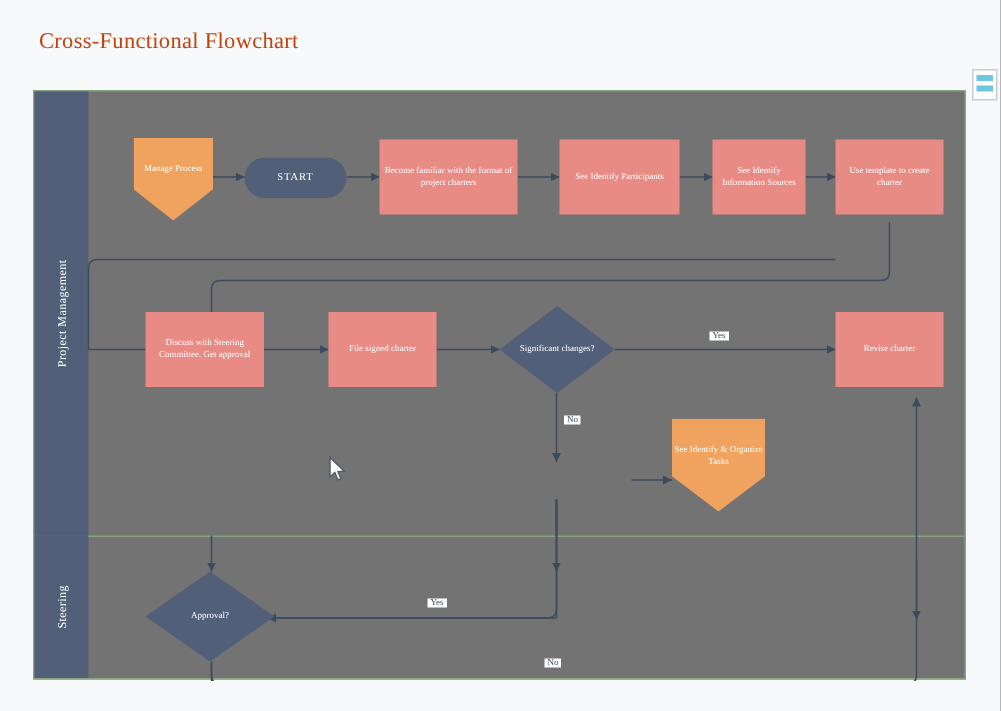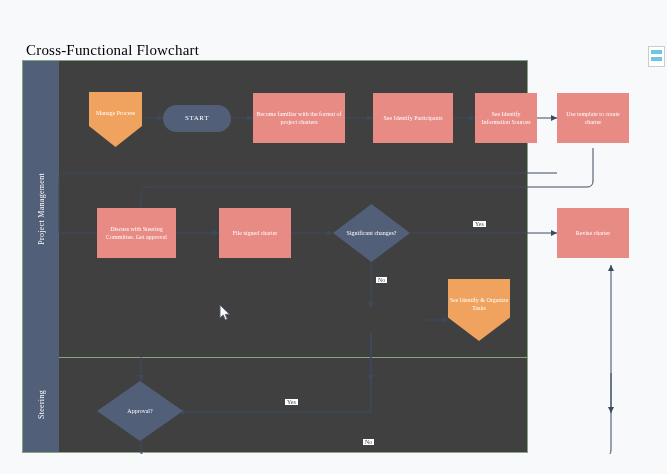--- a/index.html
+++ b/index.html
@@ -12,25 +12,24 @@
     background: #f7f9fb;
     font-family: "Liberation Serif", "DejaVu Serif", serif;
     overflow: hidden;
     position: relative;
   }
   #page-title {
     position: absolute;
     left: 26px;
     top: 20px;
     font-size: 15px;
-    color: #000000;
+    color: #c2410c;
     font-family: "Liberation Serif", "DejaVu Serif", serif;
     letter-spacing: 0.2px;
     white-space: nowrap;
-    margin-top: 22px;
   }
   #panel-icon {
     position: absolute;
     right: 2px;
     top: 46px;
     width: 17px;
     height: 21px;
     background: #ffffff;
     border: 1px solid #c9ccd1;
     box-sizing: border-box;
@@ -38,23 +37,23 @@
   }
   #panel-icon .bar {
     height: 4px;
     background: #6fc6e0;
     margin-bottom: 3px;
   }
   #diagram {
     position: absolute;
     left: 22px;
     top: 60px;
-    width: 506px;
+    width: 622px;
     height: 393px;
-    background: #404040;
+    background: #737373;
     border: 1px solid #84a57d;
     box-sizing: border-box;
   }
   .lane-header {
     position: absolute;
     left: 0;
     width: 36px;
     background: #525f79;
     color: #ffffff;
     display: flex;

